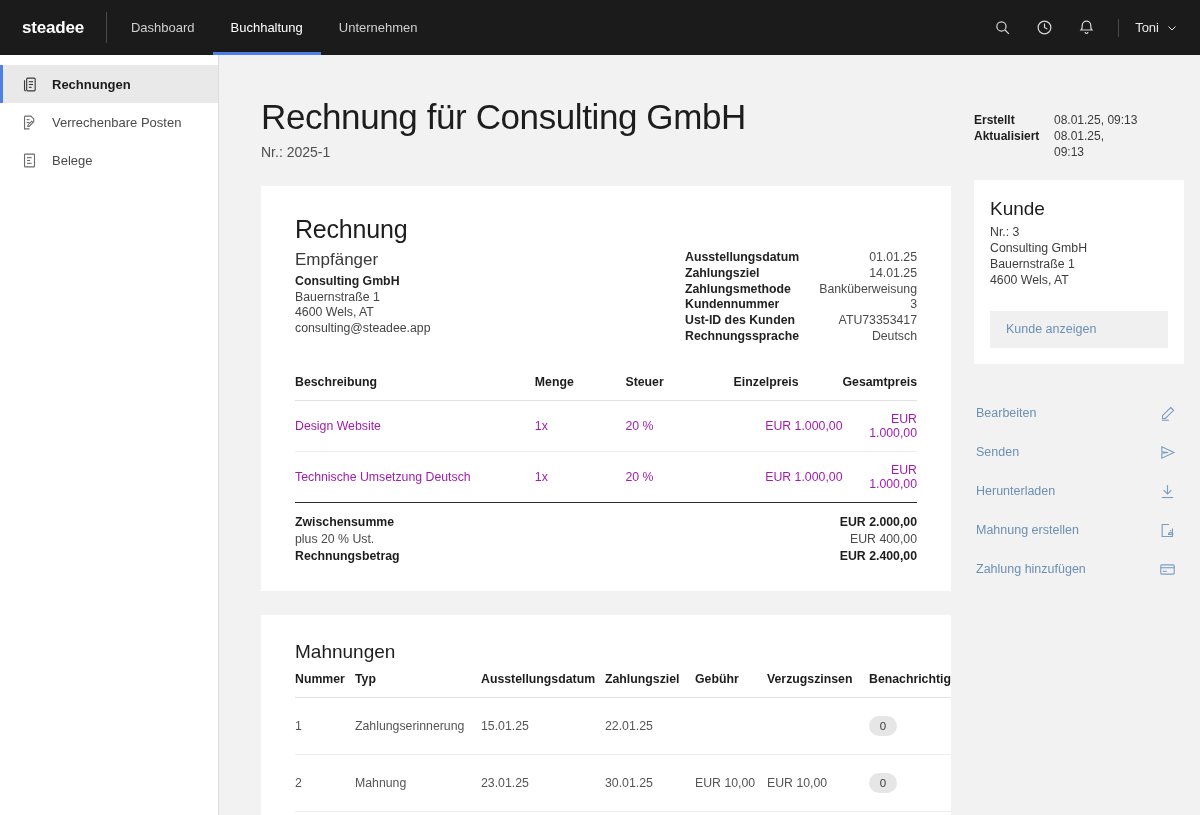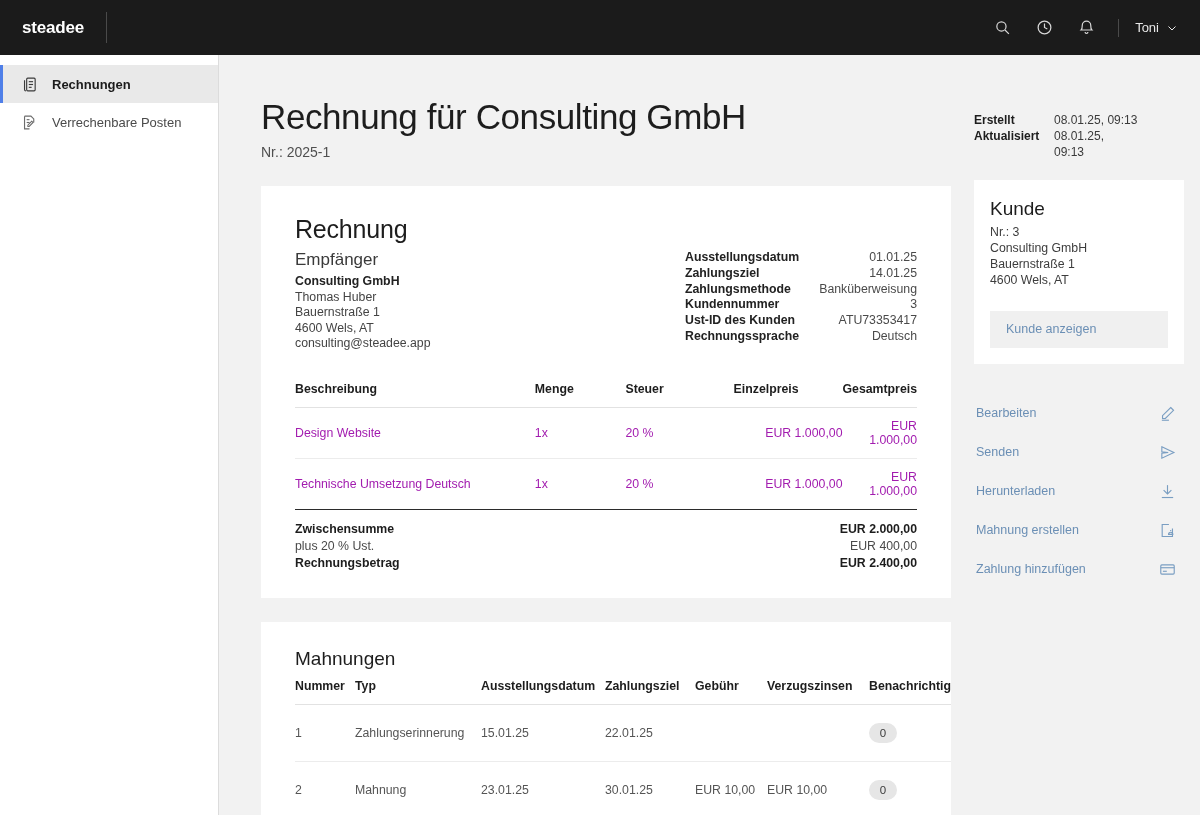--- a/index.html
+++ b/index.html
@@ -147,20 +147,25 @@
   }
   .action-icon { width: 17px; height: 17px; color: #7a9ec2; flex: 0 0 17px; }
   svg { display: block; }
 </style>
 </head>
 <body>
 
 <div class="topbar">
   <div class="brand">steadee</div>
   <div class="brand-sep"></div>
+  <div class="navtabs">
+    <div class="navtab">Dashboard</div>
+    <div class="navtab active">Buchhaltung</div>
+    <div class="navtab">Unternehmen</div>
+  </div>
   <div class="nav-right">
     <div class="icon-btn">
       <svg width="17" height="17" viewBox="0 0 24 24" fill="none" stroke="currentColor" stroke-width="1.7">
         <circle cx="10.5" cy="10.5" r="6.5"></circle>
           <line x1="15.5" y1="15.5" x2="21" y2="21"></line>
       </svg>
     </div>
     <div class="icon-btn">
       <svg width="17" height="17" viewBox="0 0 24 24" fill="none" stroke="currentColor" stroke-width="1.7">
         <circle cx="12" cy="12" r="9"></circle>
@@ -205,34 +210,44 @@
         <svg width="17" height="17" viewBox="0 0 24 24" fill="none" stroke="currentColor" stroke-width="1.6">
           <path d="M5 3h9l4 4v5"></path>
             <path d="M5 3v18h7"></path>
           <line x1="8" y1="8" x2="12" y2="8"></line>
             <line x1="8" y1="12" x2="12" y2="12"></line>
           <path d="M20 14.5l-6 6v2.2h0l2-0.2 6-6z" transform="translate(-3.2,-3.2) scale(0.92)"></path>
         </svg>
       </span>
       <span>Verrechenbare Posten</span>
     </div>
+    <div class="side-item">
+      <span class="side-icon">
+        <svg width="17" height="17" viewBox="0 0 24 24" fill="none" stroke="currentColor" stroke-width="1.6">
+          <rect x="5" y="3" width="14" height="18" rx="1"></rect>
+          <line x1="8.5" y1="8" x2="15" y2="8"></line>
+            <line x1="8.5" y1="12" x2="13" y2="12"></line>
+            <line x1="8.5" y1="16" x2="15" y2="16"></line>
+        </svg>
+      </span>
+      <span>Belege</span>
+    </div>
   </div>
 
   <div class="main">
     <div class="page-title">Rechnung für Consulting GmbH</div>
     <div class="page-subtitle">Nr.: 2025-1</div>
 
     <div class="card">
       <div class="inv-head">Rechnung</div>
 
       <div class="inv-cols">
         <div class="inv-left">
           <div class="inv-sub">Empfänger</div>
           <div class="addr-line b">Consulting GmbH</div>
-          <div class="addr-line">Thomas Huber</div>
           <div class="addr-line">Bauernstraße 1</div>
           <div class="addr-line">4600 Wels, AT</div>
           <div class="addr-line">consulting@steadee.app</div>
         </div>
         <div class="inv-right">
           <div class="meta-row">
             <span class="meta-key">Ausstellungsdatum</span>
             <span class="meta-val">01.01.25</span>
           </div>
           <div class="meta-row">

